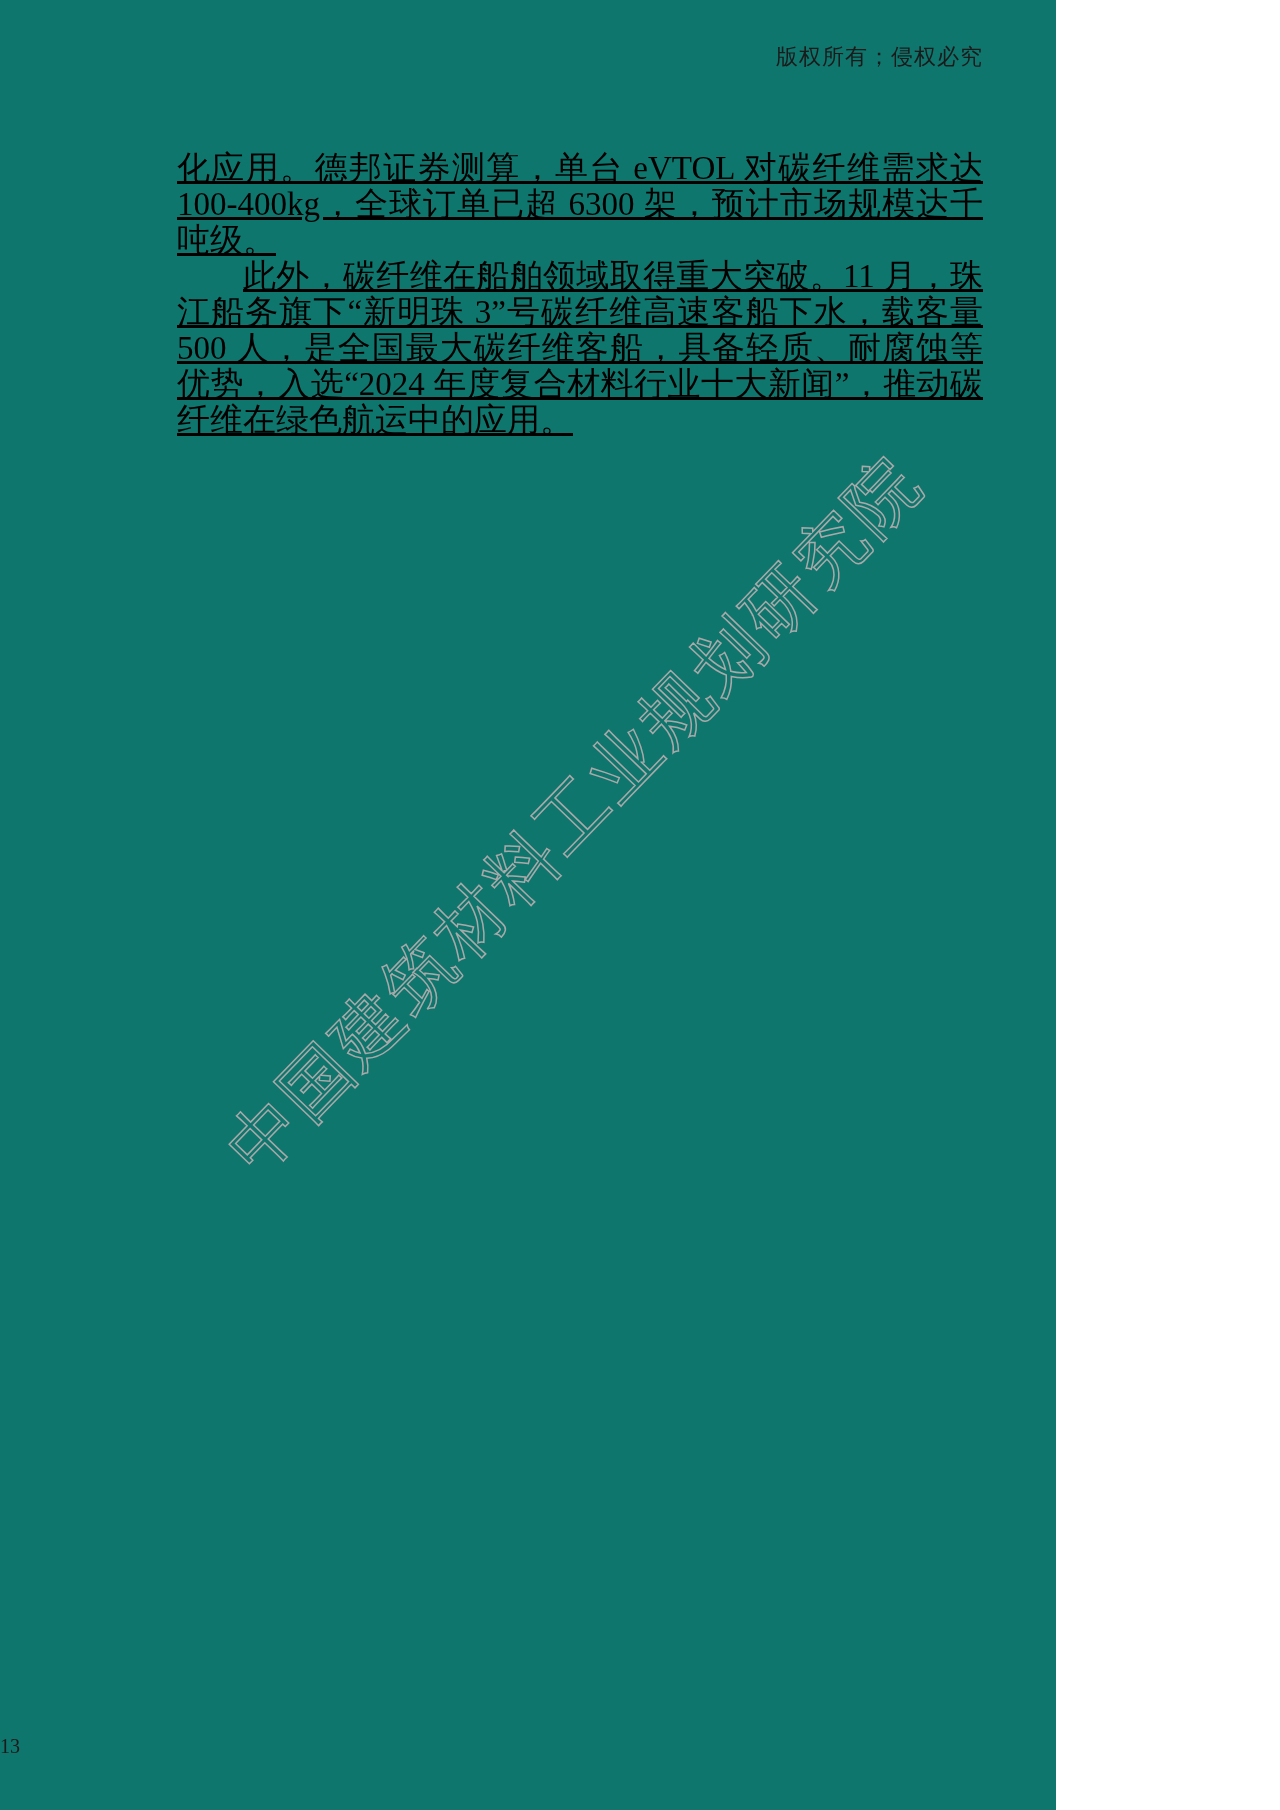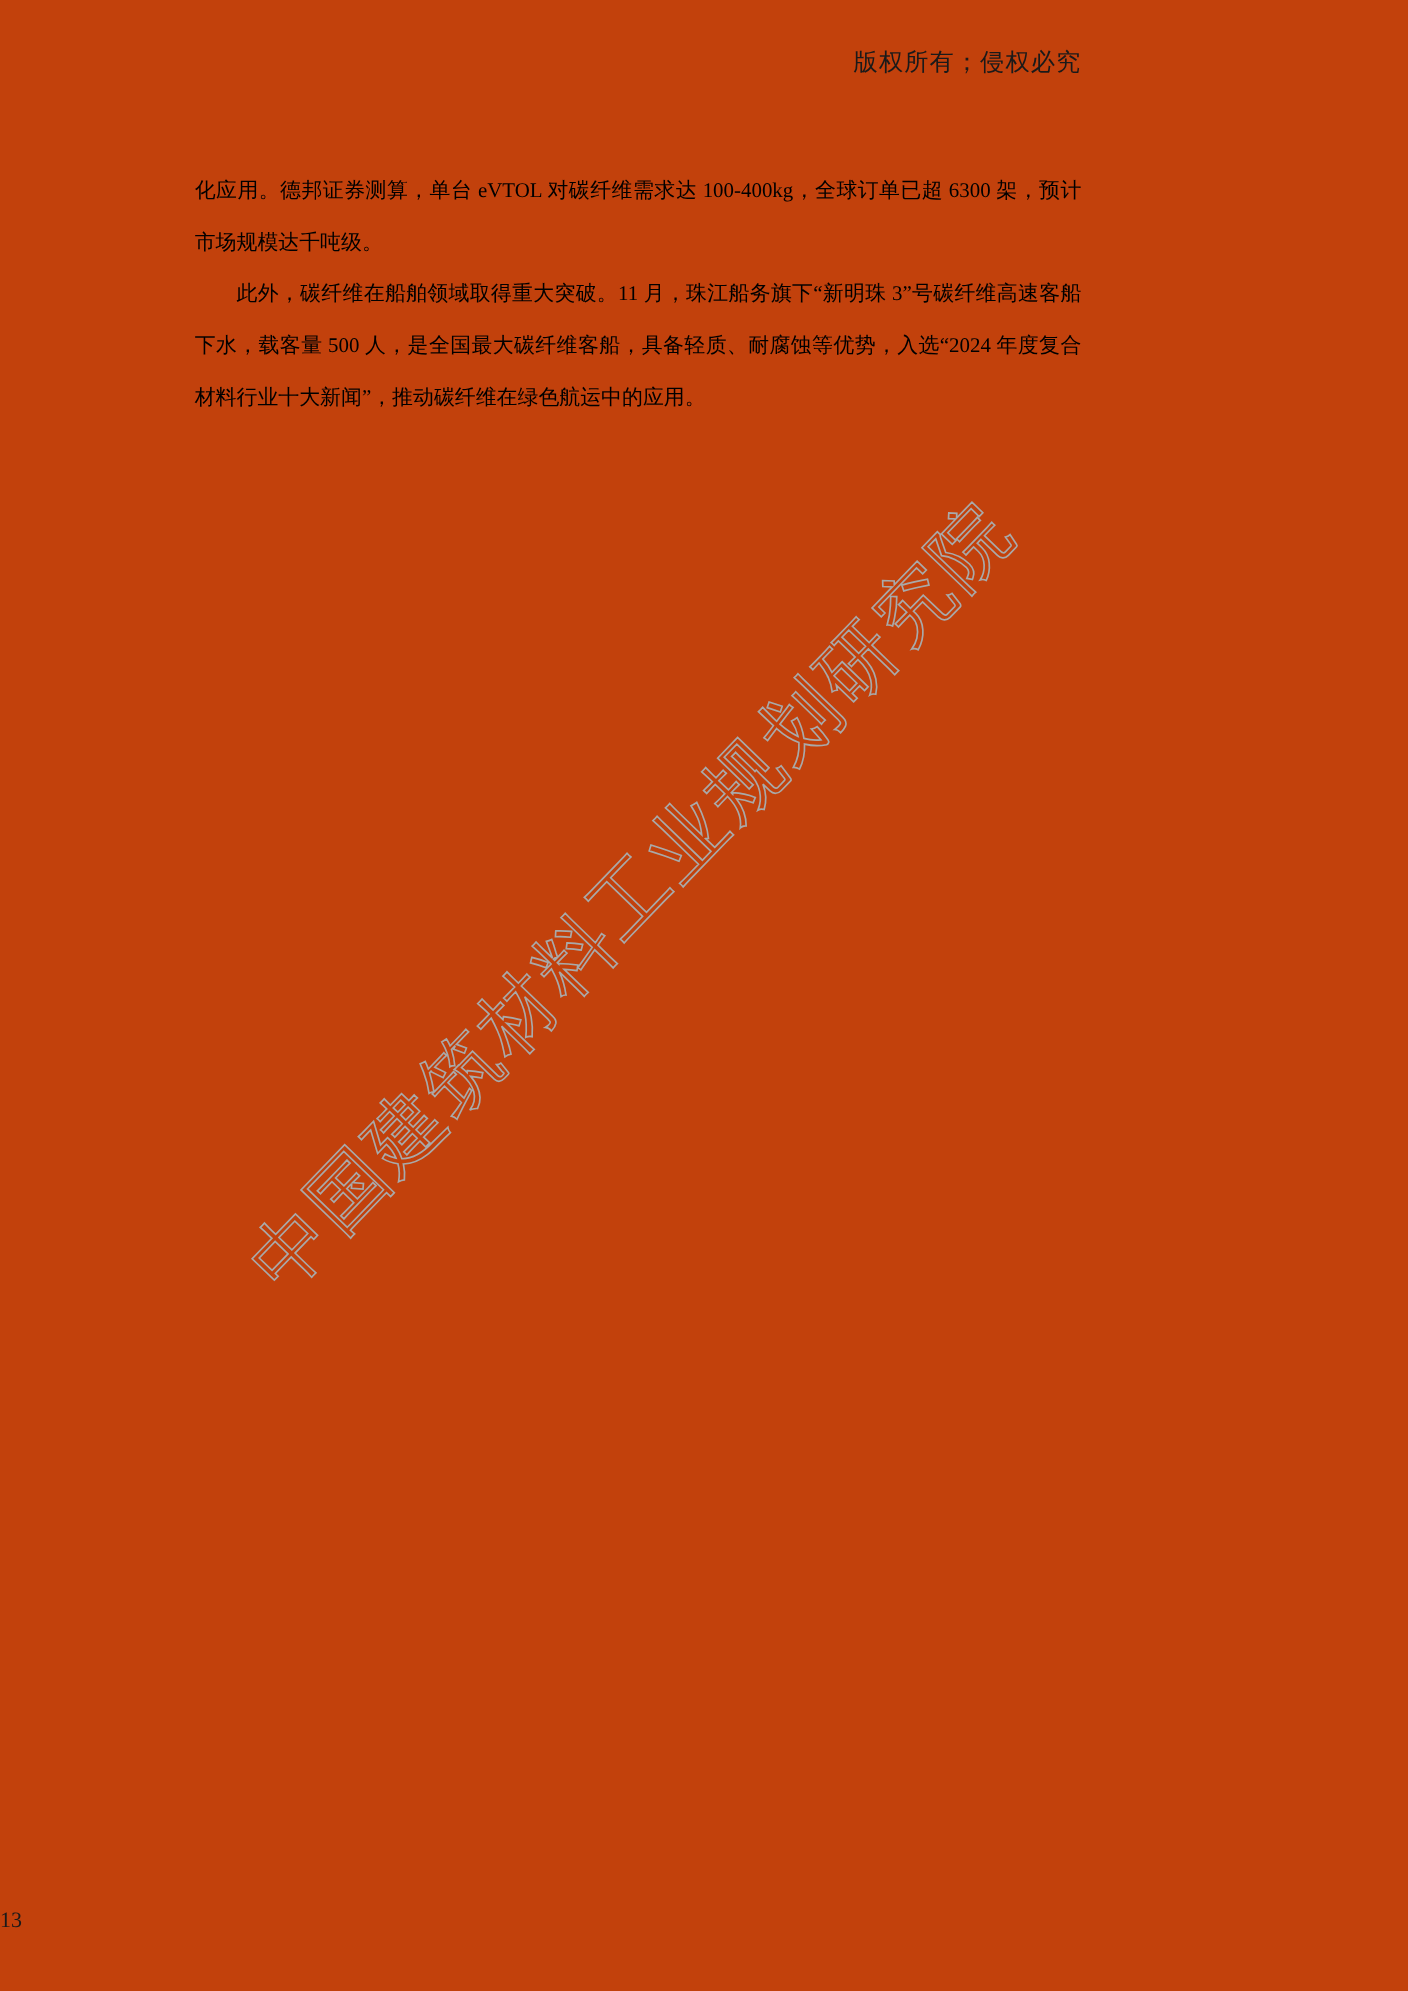--- a/index.html
+++ b/index.html
@@ -2,23 +2,23 @@
 <html><head>
 <meta charset="utf-8">
 <style>
   html, body {
     margin: 0;
     padding: 0;
     background: #ffffff;
   }
   .page {
     position: relative;
-    width: 1280px;
+    width: 1056px;
     height: 1810px;
-    background: #c2410c;
+    background: #0f766e;
     overflow: hidden;
     font-family: "Liberation Serif", serif;
     color: #000000;
   }
   .copyright {
     position: absolute;
     top: 42px;
     left: 177px;
     width: 806px;
     text-align: right;
@@ -44,25 +44,26 @@
   }
   .content {
     position: absolute;
     top: 150px;
     left: 177px;
     width: 806px;
     z-index: 2;
   }
   .content p.body {
     margin: 0;
-    font-size: 19px;
-    line-height: 47px;
+    font-size: 33px;
+    line-height: 36px;
     text-align: justify;
     text-justify: inter-ideograph;
     font-family: "Liberation Serif", serif;
+    text-decoration: underline;
   }
   .content p.indent {
     text-indent: 2em;
   }
   .content h2.heading {
     margin: 0;
     font-size: 28px;
     line-height: 52.6px;
     font-weight: bold;
     text-indent: 2em;

